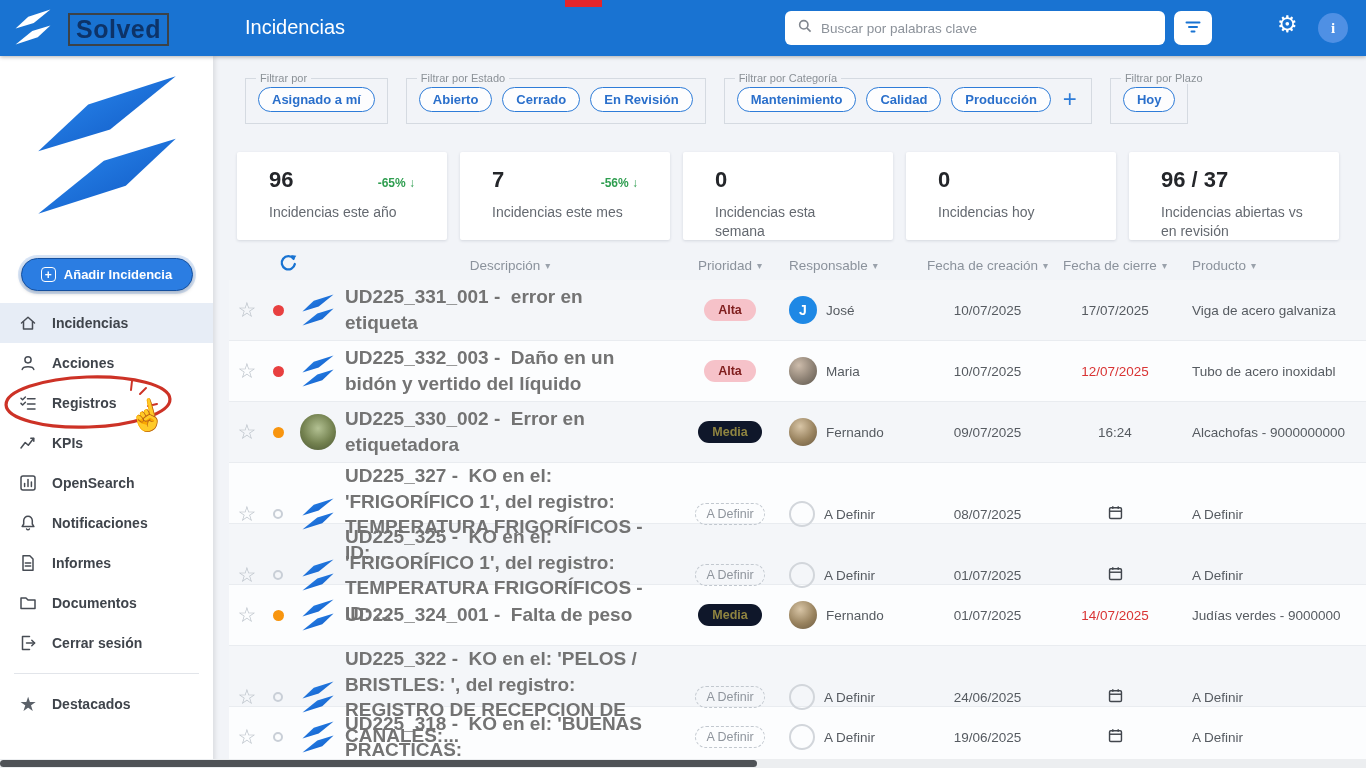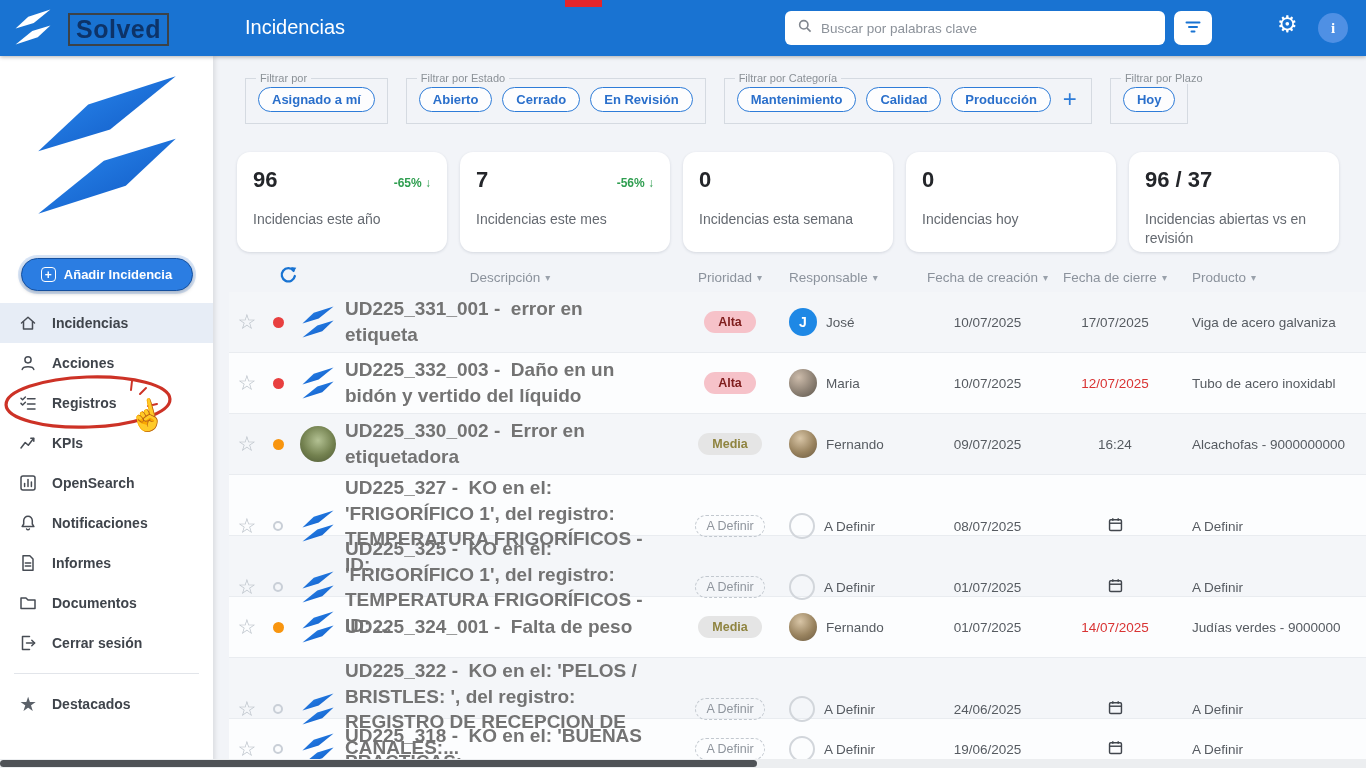--- a/index.html
+++ b/index.html
@@ -32,25 +32,25 @@
 
   
   .main{position:absolute;left:213px;top:56px;width:1153px;height:712px;padding:12px 0 0 16px;overflow:hidden}
   .filters{display:flex;gap:18px;margin-left:16px;margin-top:10px}
   .fgroup{position:relative;border:1px solid #d5dae1;border-radius:0;padding:5px 12px 9px;display:flex;align-items:center;gap:10px;min-height:46px}
   .flegend{position:absolute;top:-7px;left:10px;font-size:11px;color:#8b9197;background:#f2f4f8;padding:0 4px;white-space:nowrap}
   .fchip{border:1.5px solid #2e7cd8;border-radius:15px;background:#fdfdfe;color:#2a6fcb;font-size:13px;font-weight:600;padding:4px 13px;cursor:pointer;font-family:inherit;white-space:nowrap}
   .fadd{border:none;background:none;color:#2e7cd8;font-size:24px;font-weight:500;cursor:pointer;line-height:1;padding:0 2px}
 
   .stats{display:flex;gap:13px;margin:28px 0 0 8px}
-  .card{width:210px;height:100px;background:#fff;border-radius:13px;box-shadow:0 1px 3px rgba(30,45,70,.14);padding:15px 16px}
+  .card{width:210px;height:88px;background:#fff;border-radius:2px;box-shadow:0 1px 3px rgba(30,45,70,.14);padding:15px 32px}
   .card-top{display:flex;justify-content:space-between;align-items:baseline}
   .card-val{font-size:22px;font-weight:700;color:#24262a}
   .card-delta{font-size:12px;font-weight:700;color:#2f9e50}
-  .card-label{margin-top:17px;font-size:14px;color:#646970;line-height:1.35;max-width:165px}
+  .card-label{margin-top:10px;font-size:14px;color:#646970;line-height:1.35;max-width:165px}
 
   
   .thead,.trow{display:grid;grid-template-columns:36px 26px 54px 330px 110px 140px 125px 130px 1fr;align-items:center}
   .thead{height:30px;margin-top:10px}
   .hcell{display:flex;align-items:center;justify-content:center;gap:5px;font-size:13.5px;color:#8b929c;cursor:pointer}
   .hcell .arr{font-size:10px;color:#9aa1ab}
   .h-refresh{grid-column:1/4;display:flex;justify-content:center;cursor:pointer}
   .h-resp{justify-content:flex-start;padding-left:4px}
   .h-prod{justify-content:flex-start;padding-left:12px}
   .trow{height:61px;border-bottom:1px solid #e9ecf0}
@@ -60,21 +60,21 @@
   .star-o{font-size:21px;color:#b9c0c8;cursor:pointer}
   .dot{width:11px;height:11px;border-radius:50%}
   .dot-red{background:#e84040}
   .dot-orange{background:#f8950f}
   .dot-none{background:transparent;border:2px solid #c9cfd7;width:10px;height:10px}
   .c-desc{display:block;font-size:19px;color:#737373;line-height:1.35;padding-right:20px}
   .rid{font-weight:700}
   .rdesc{font-weight:600}
   .chip-pri{font-size:12.5px;padding:4px 14px;border-radius:13px;white-space:nowrap;font-weight:600}
   .p-alta{background:#f6c2c9;color:#7f1d1d}
-  .p-media{background:#e5e5e5;color:#8f8440}
+  .p-media{background:#0f172a;color:#8f8440}
   .p-definir{border:1px dashed #c2c8cf;color:#8f959d;padding:3px 10px;background:transparent;font-weight:400}
   .c-resp{justify-content:flex-start;gap:9px;padding-left:4px}
   .rav{width:28px;height:28px;border-radius:50%;flex:0 0 auto}
   .rav-letter{background:#1e88e5;color:#fff;font-size:14px;font-weight:700;display:flex;align-items:center;justify-content:center}
   .rav-empty{width:26px;height:26px;border:2px solid #d2d6db;background:transparent}
   .ph-maria{background:radial-gradient(circle at 35% 30%,#cdbcab,#8d8174 55%,#5d564c)}
   .ph-fernando{background:radial-gradient(circle at 40% 30%,#d8c5a6,#99835f 55%,#6a5940)}
   .ph-item{width:36px;height:36px;border-radius:50%;background:radial-gradient(circle at 50% 40%,#b3c193,#73814f 55%,#4b5634)}
   .rname{font-size:13.5px;color:#565b61}
   .c-date{font-size:13.5px;color:#565b61}

